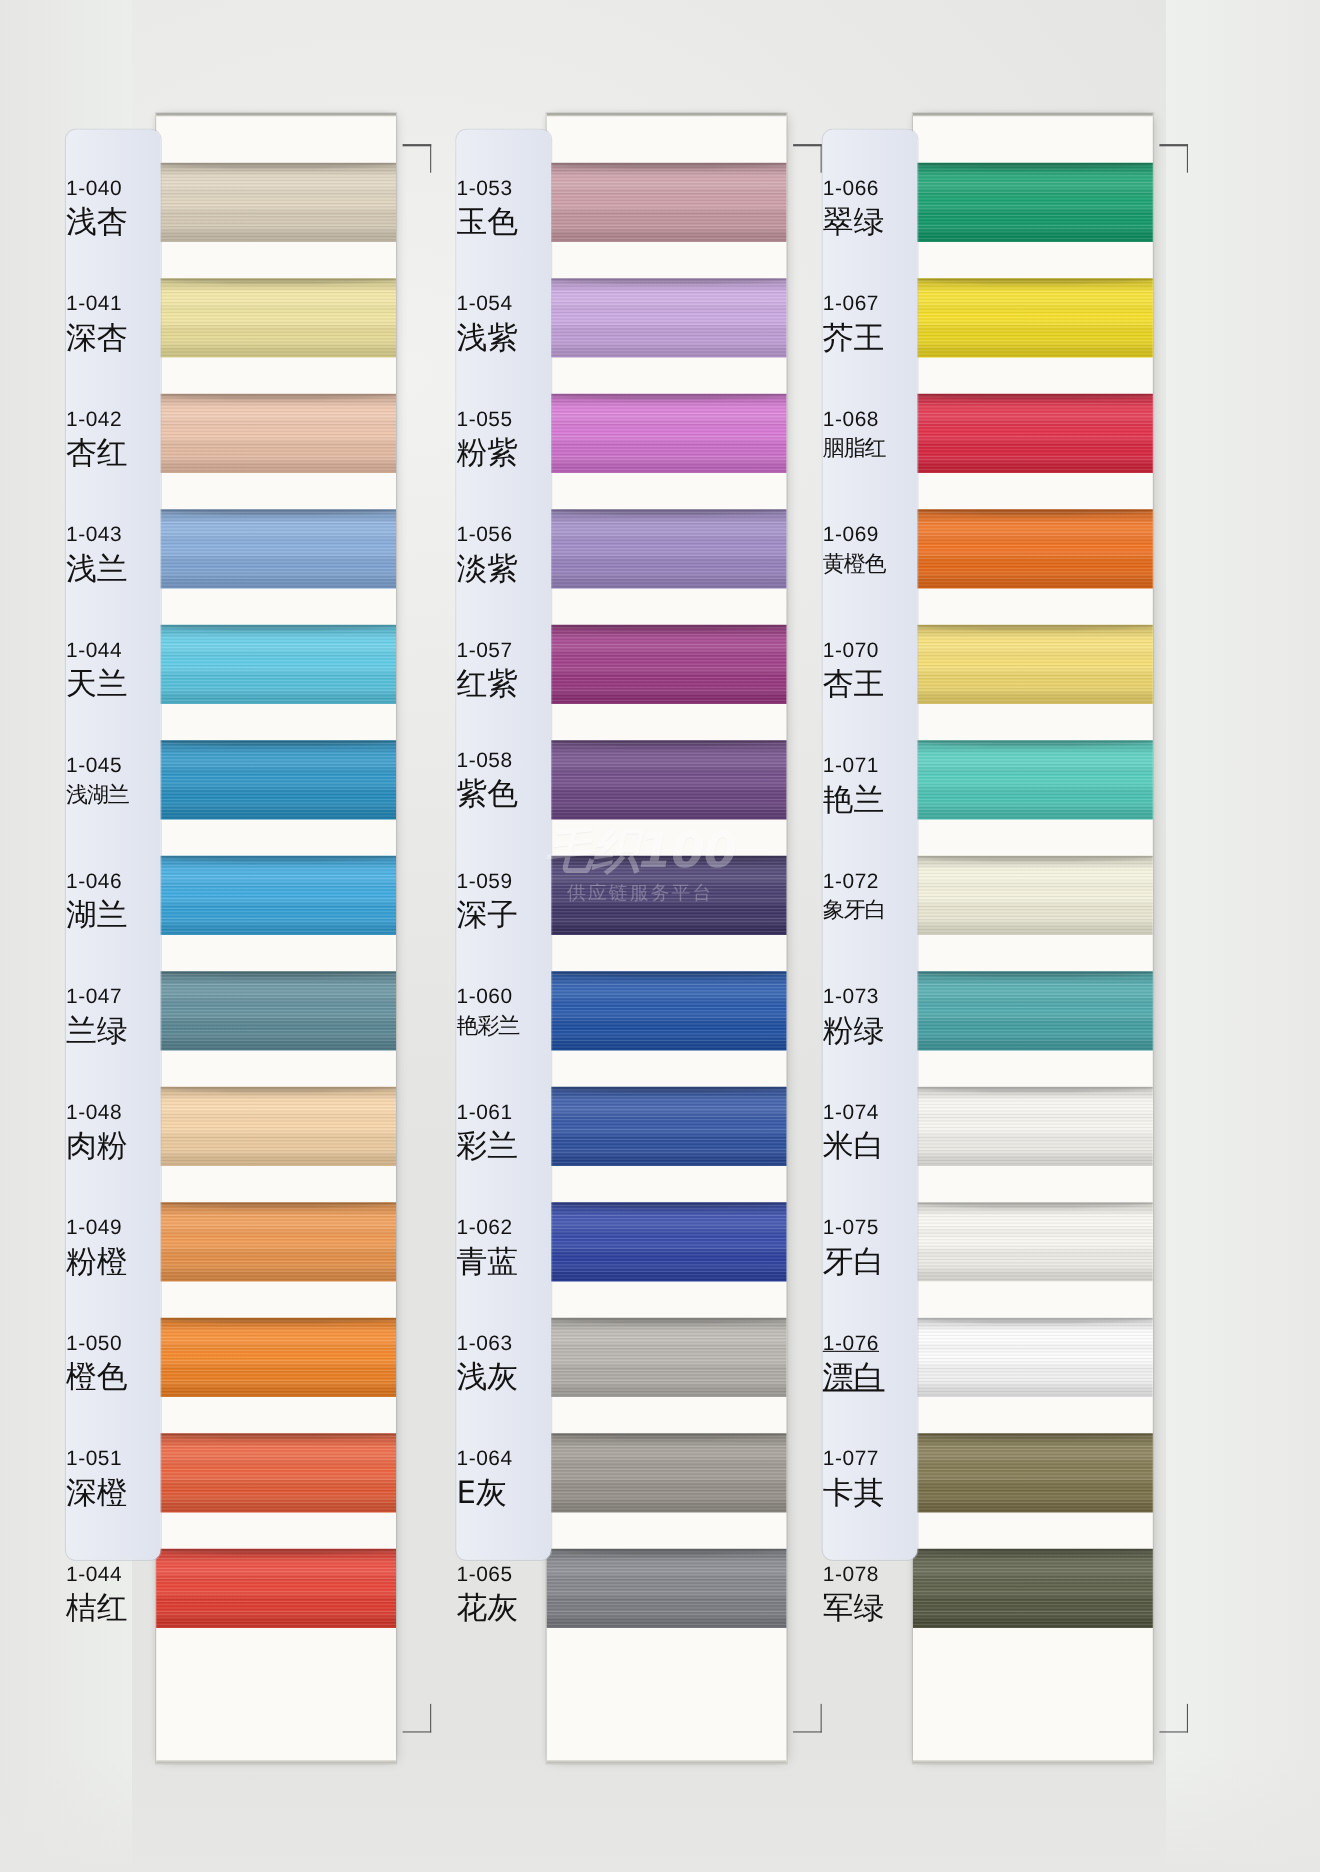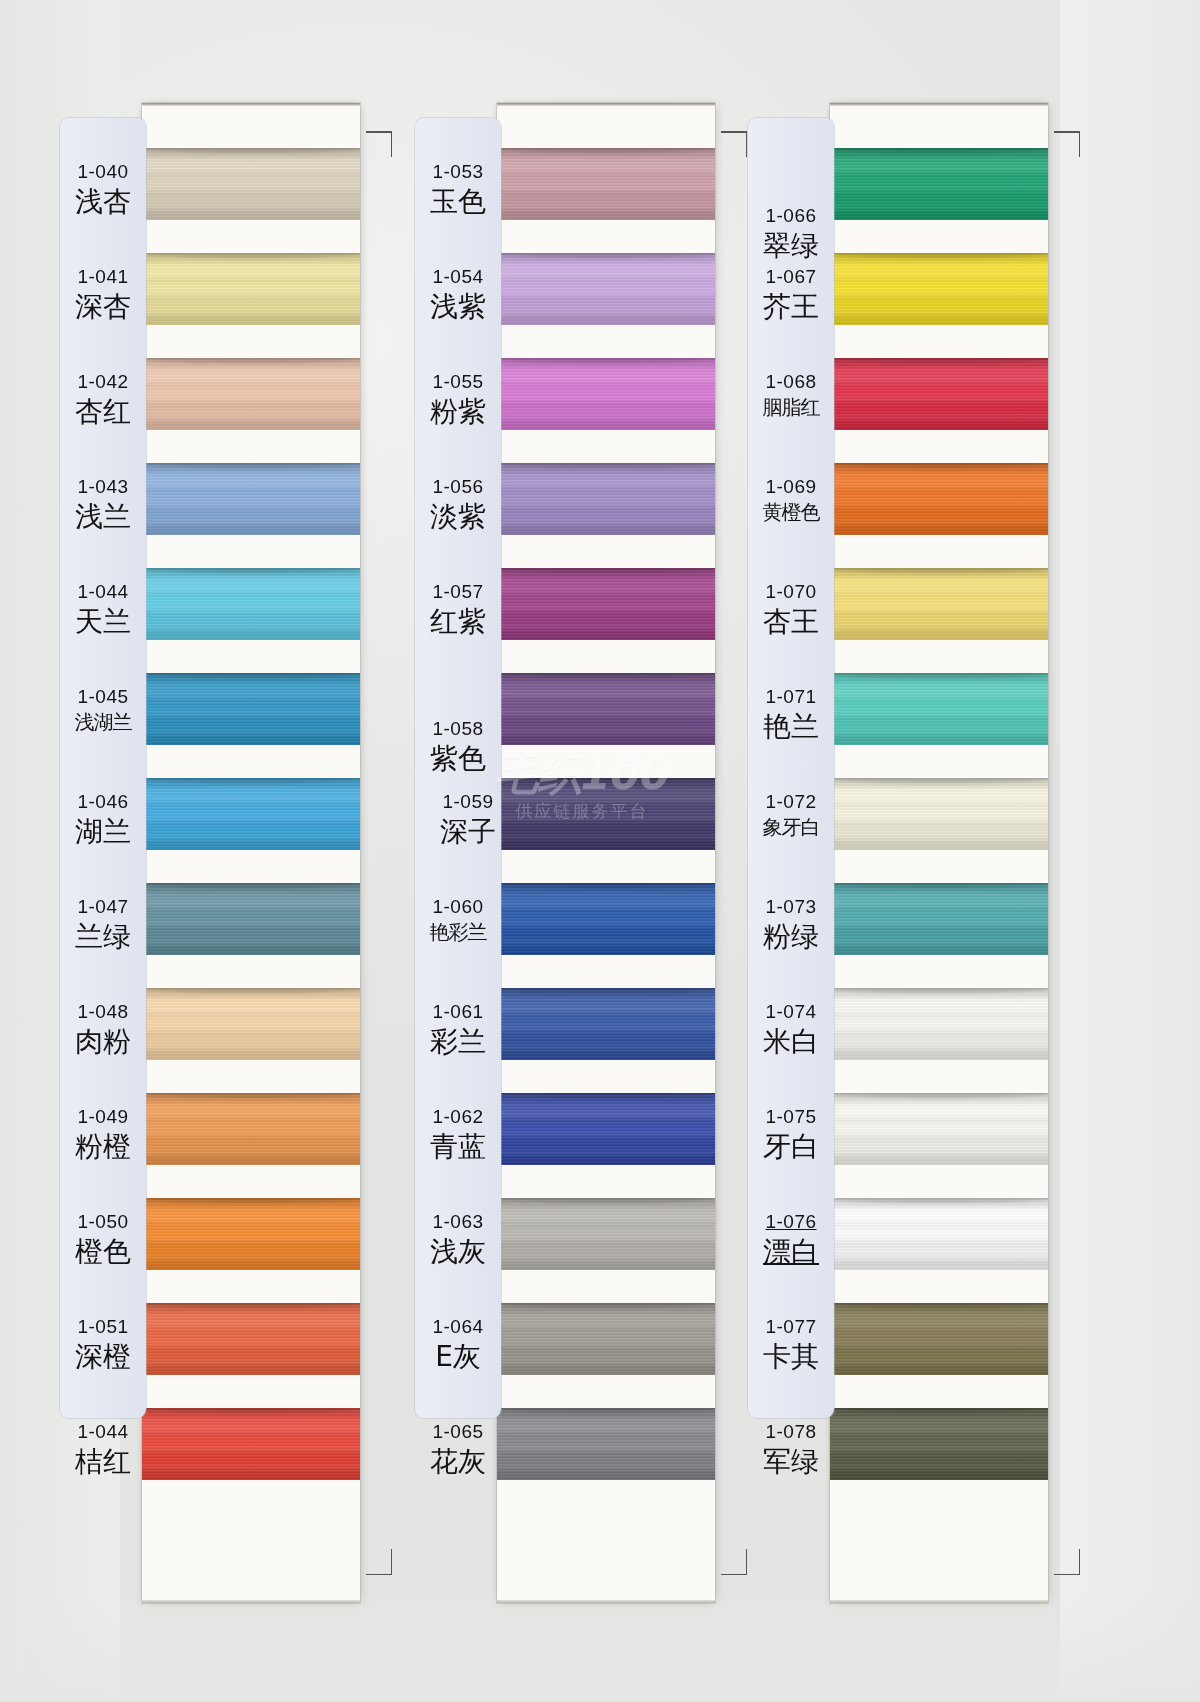--- a/index.html
+++ b/index.html
@@ -97,21 +97,20 @@
     top: 118px;
     width: 86px;
     height: 1300px;
     background: linear-gradient(90deg,#eceef5 0%, #e6e9f2 45%, #dfe3ee 100%);
     border-radius: 9px;
     box-shadow: 0 0 0 1px rgba(180,186,200,0.45);
   }
   .label {
     position: absolute;
     left: 0; width: 86px;
-    text-align: center;
     color: #131313;
     line-height: 1.22;
   }
   .label .code {
     font-size: 19px;
     letter-spacing: 0.5px;
     font-family: "Liberation Sans", "DejaVu Sans", sans-serif;
   }
   .label .name {
     font-size: 28px;
@@ -382,25 +381,25 @@
           <div class="name">粉紫</div>
         </div>
         <div class="label" style="top: 357px;">
           <div class="code">1-056</div>
           <div class="name">淡紫</div>
         </div>
         <div class="label" style="top: 462px;">
           <div class="code">1-057</div>
           <div class="name">红紫</div>
         </div>
-        <div class="label" style="top: 599px;">
+        <div class="label" style="top: 562px;">
           <div class="code">1-058</div>
           <div class="name">紫色</div>
         </div>
-        <div class="label" style="top: 672px; padding-left: 20px;">
+        <div class="label" style="top: 672px;">
           <div class="code">1-059</div>
           <div class="name">深子</div>
         </div>
         <div class="label" style="top: 777px;">
           <div class="code">1-060</div>
           <div class="name n3">艳彩兰</div>
         </div>
         <div class="label" style="top: 882px;">
           <div class="code">1-061</div>
           <div class="name">彩兰</div>
@@ -489,21 +488,21 @@
           <div class="fiber"></div>
           <div class="sheen"></div>
         </div>
         <div class="swatch" title="1-078 军绿" style="top: 1305px; height: 72px; background: rgb(84, 87, 63);">
           <div class="topcurve"></div>
           <div class="fiber"></div>
           <div class="sheen"></div>
         </div>
       </div>
       <div class="label-strip">
-        <div class="label" style="top: 42px; margin-top: 44px;">
+        <div class="label" style="top: 42px;">
           <div class="code">1-066</div>
           <div class="name">翠绿</div>
         </div>
         <div class="label" style="top: 147px;">
           <div class="code">1-067</div>
           <div class="name">芥王</div>
         </div>
         <div class="label" style="top: 252px;">
           <div class="code">1-068</div>
           <div class="name n3">胭脂红</div>

